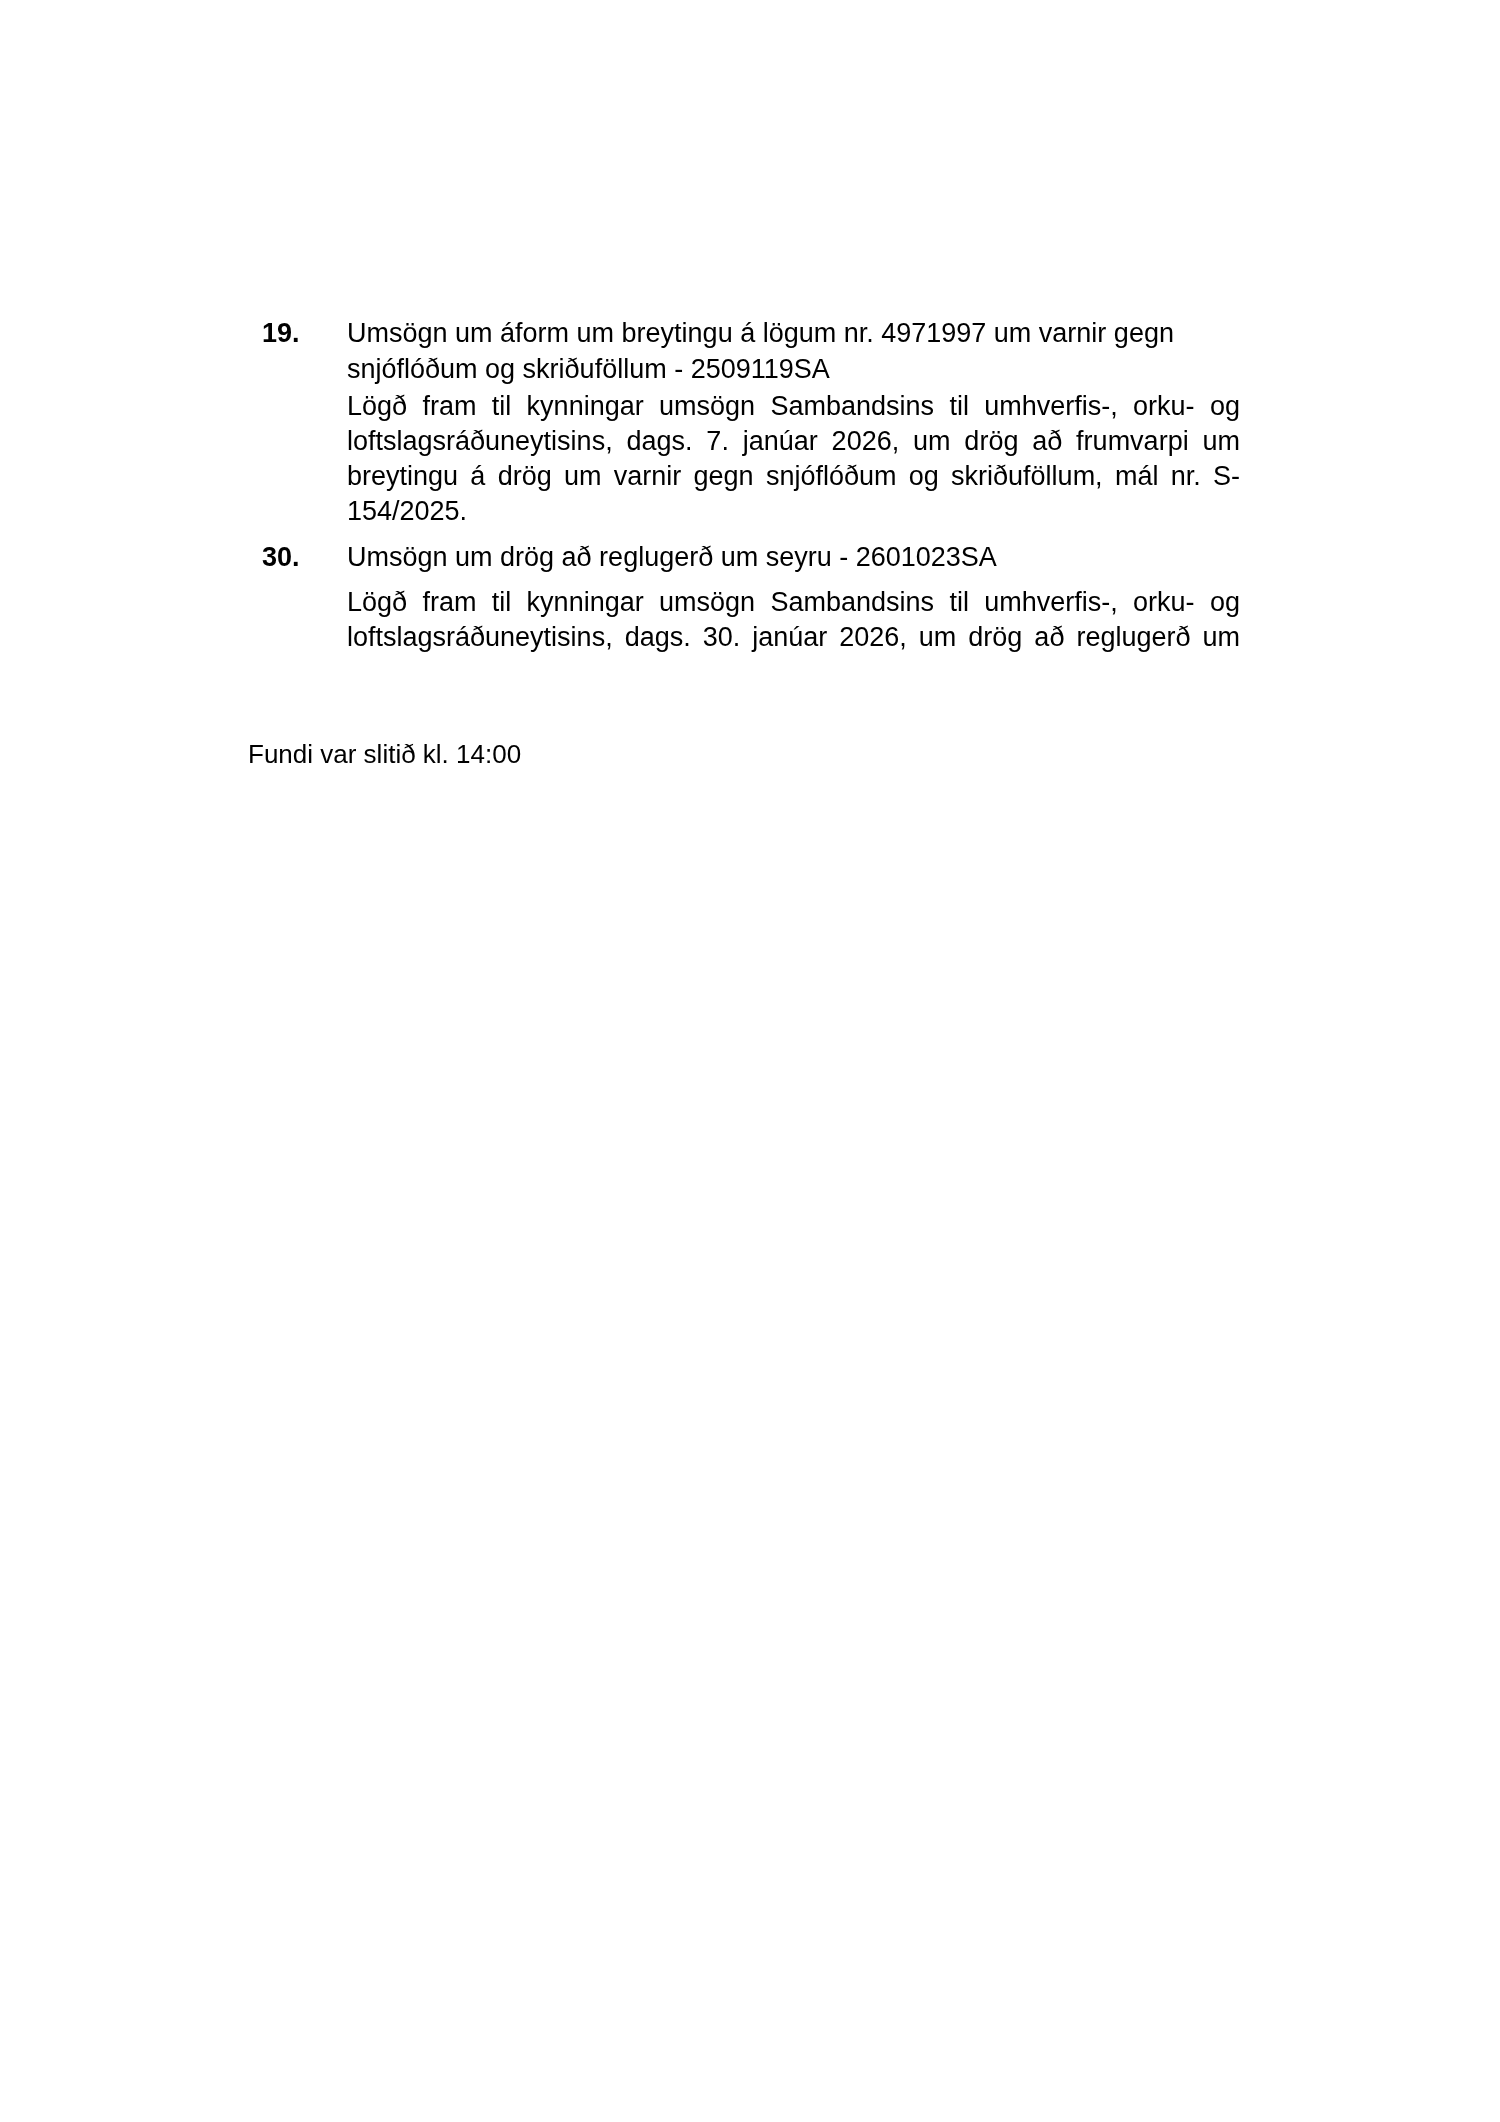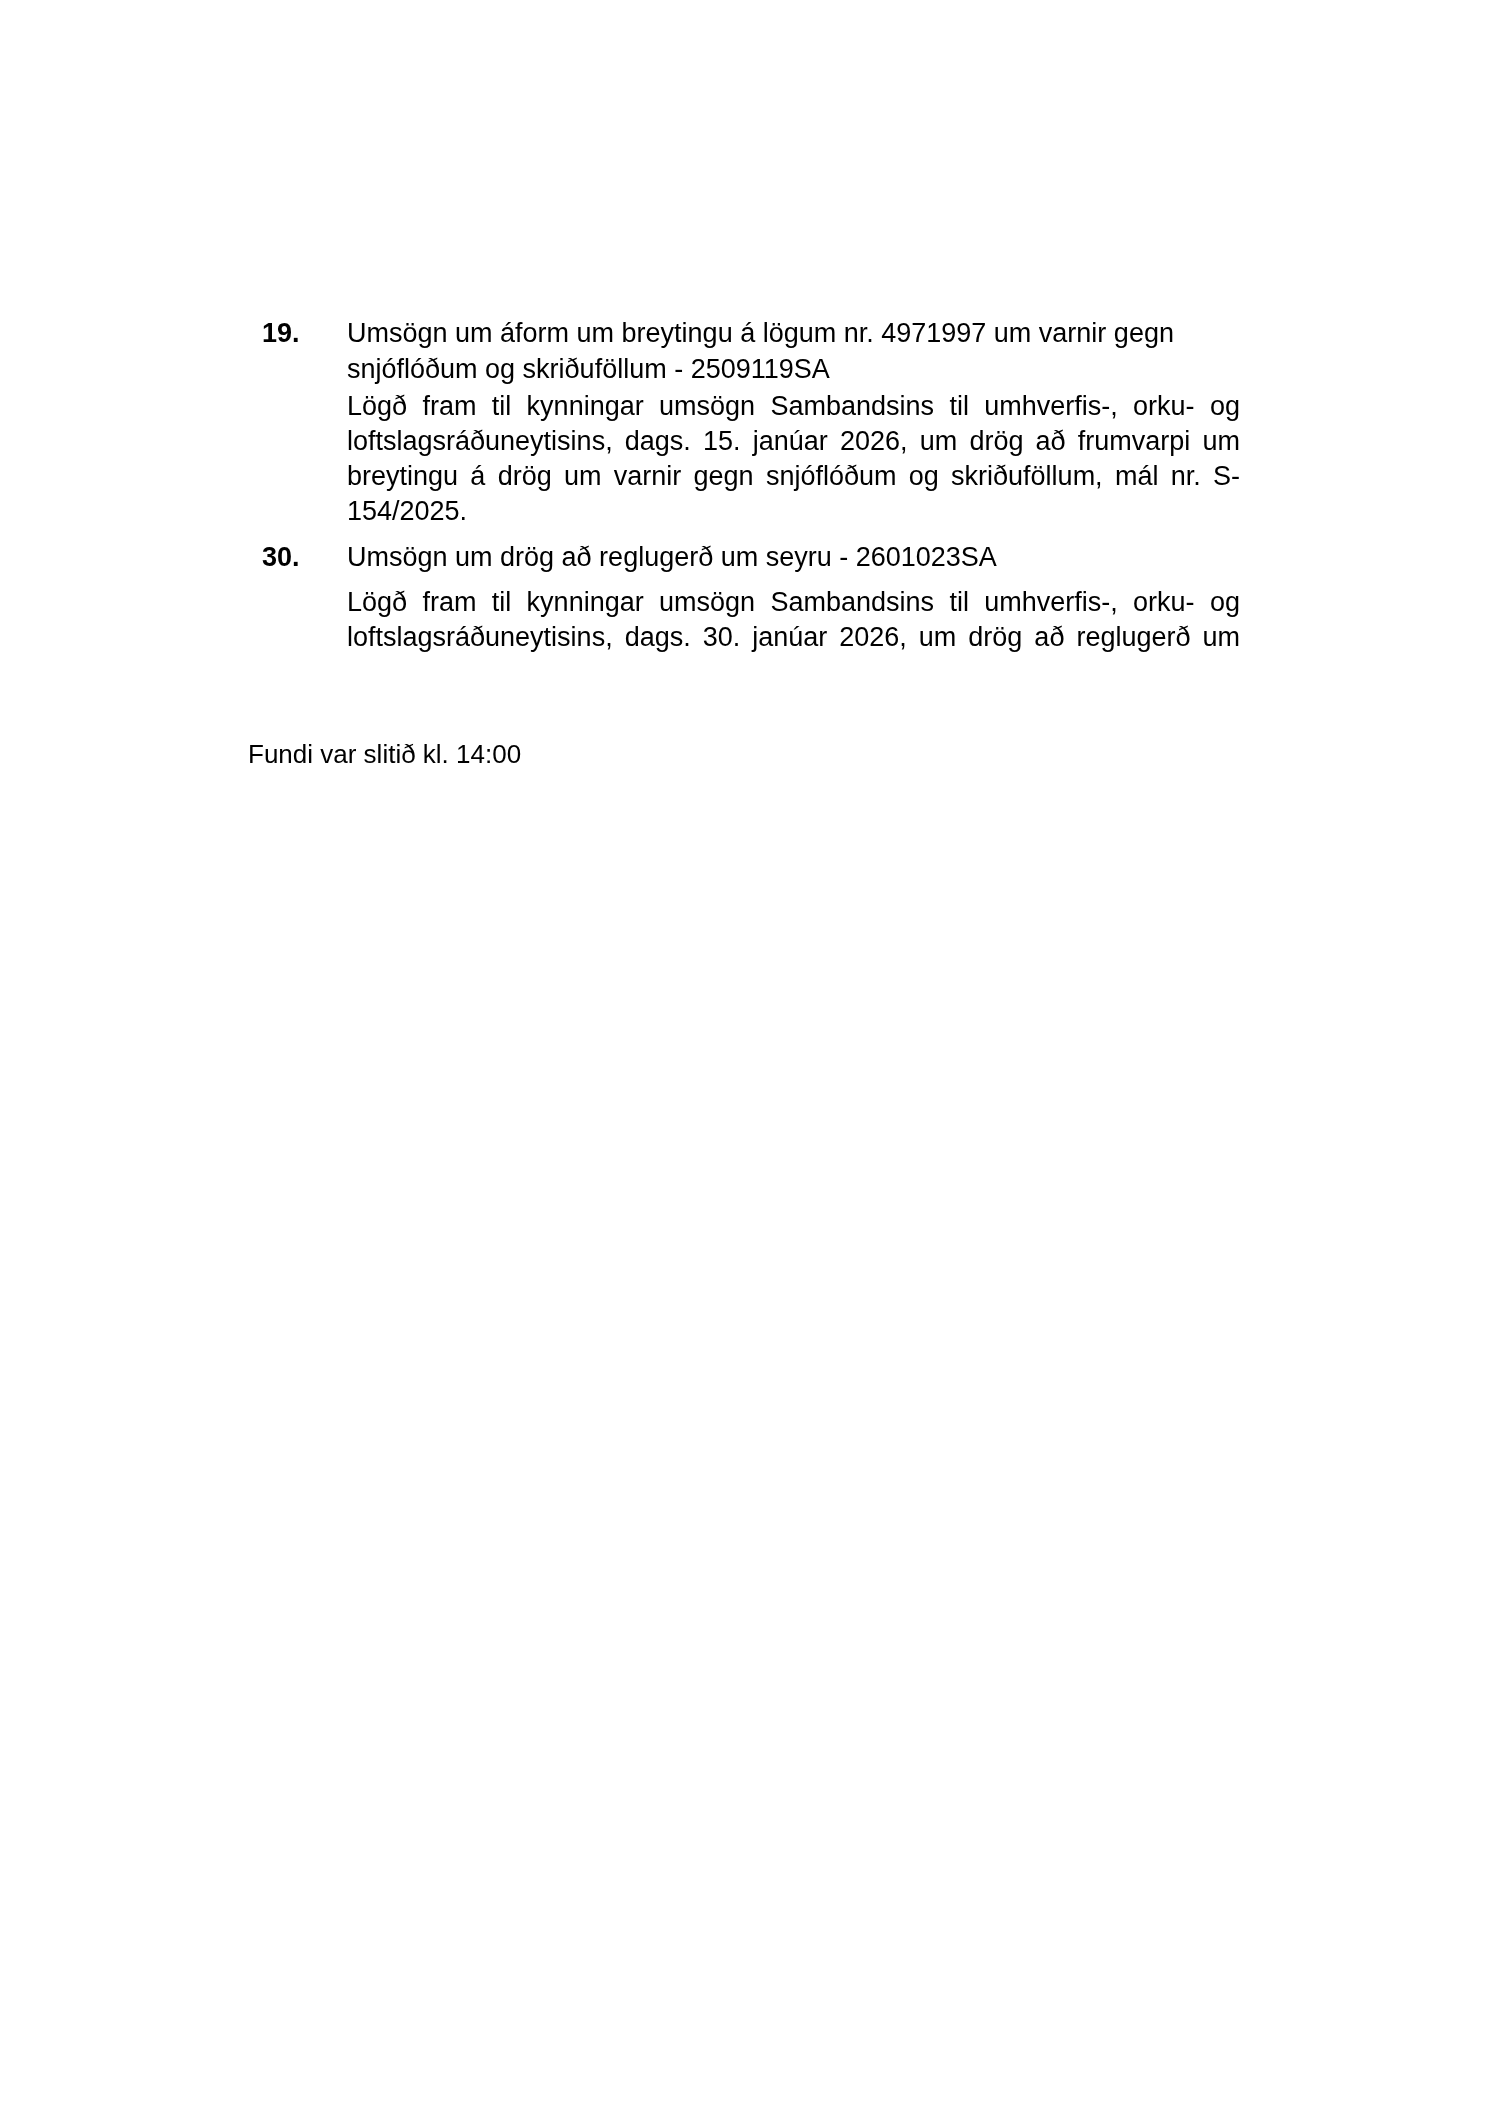--- a/index.html
+++ b/index.html
@@ -76,21 +76,21 @@
   <section class="agenda-item" style="top:315px;">
     <div class="item-number">19.</div>
     <div class="item-title">
       <div class="title-line">Umsögn um áform um breytingu á lögum nr. 4971997 um varnir gegn</div>
       <div class="title-line">snjóflóðum og skriðuföllum - 2509119SA</div>
     </div>
   </section>
 
   <div class="item-body" style="top:389px;">
     <div class="body-line">Lögð fram til kynningar umsögn Sambandsins til umhverfis-, orku- og</div>
-    <div class="body-line">loftslagsráðuneytisins, dags. 15. janúar 2026, um drög að frumvarpi um</div>
+    <div class="body-line">loftslagsráðuneytisins, dags. 7. janúar 2026, um drög að frumvarpi um</div>
     <div class="body-line">breytingu á drög um varnir gegn snjóflóðum og skriðuföllum, mál nr. S-</div>
     <div class="body-line last">154/2025.</div>
   </div>
 
   <section class="agenda-item" style="top:539px;">
     <div class="item-number">30.</div>
     <div class="item-title">
       <div class="title-line">Umsögn um drög að reglugerð um seyru - 2601023SA</div>
     </div>
   </section>

